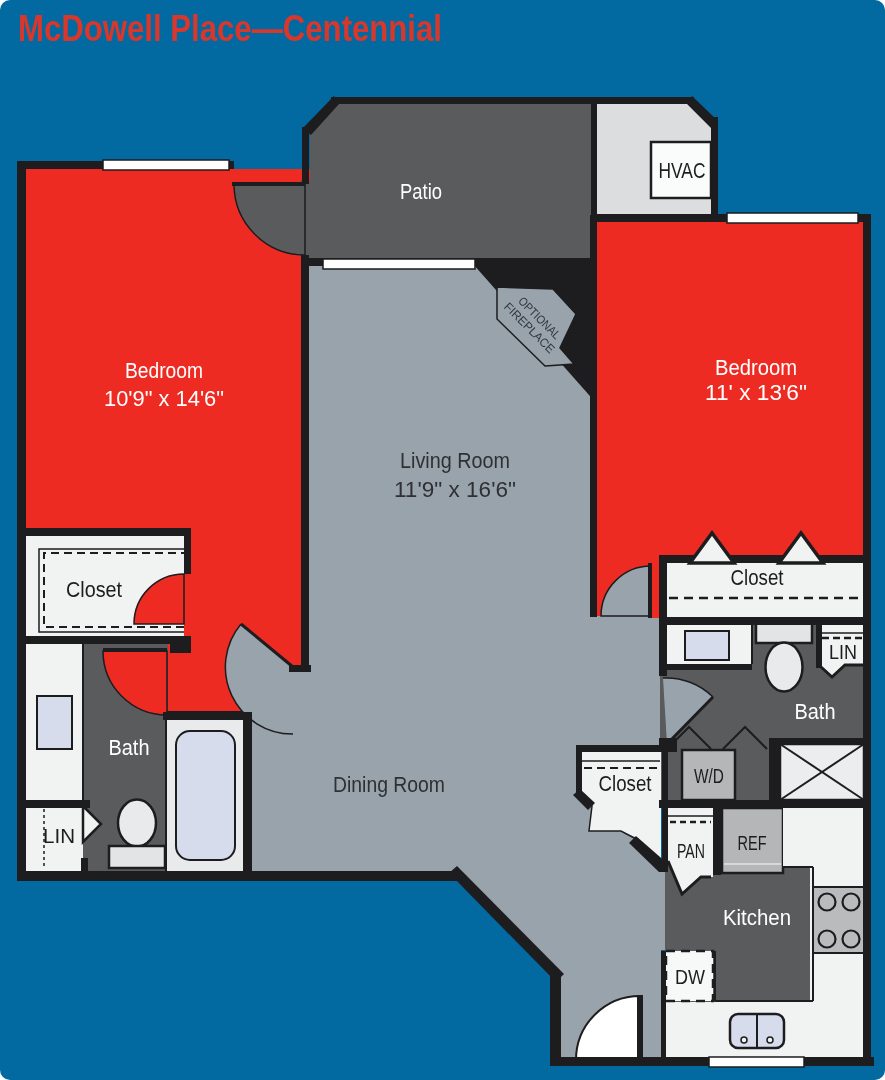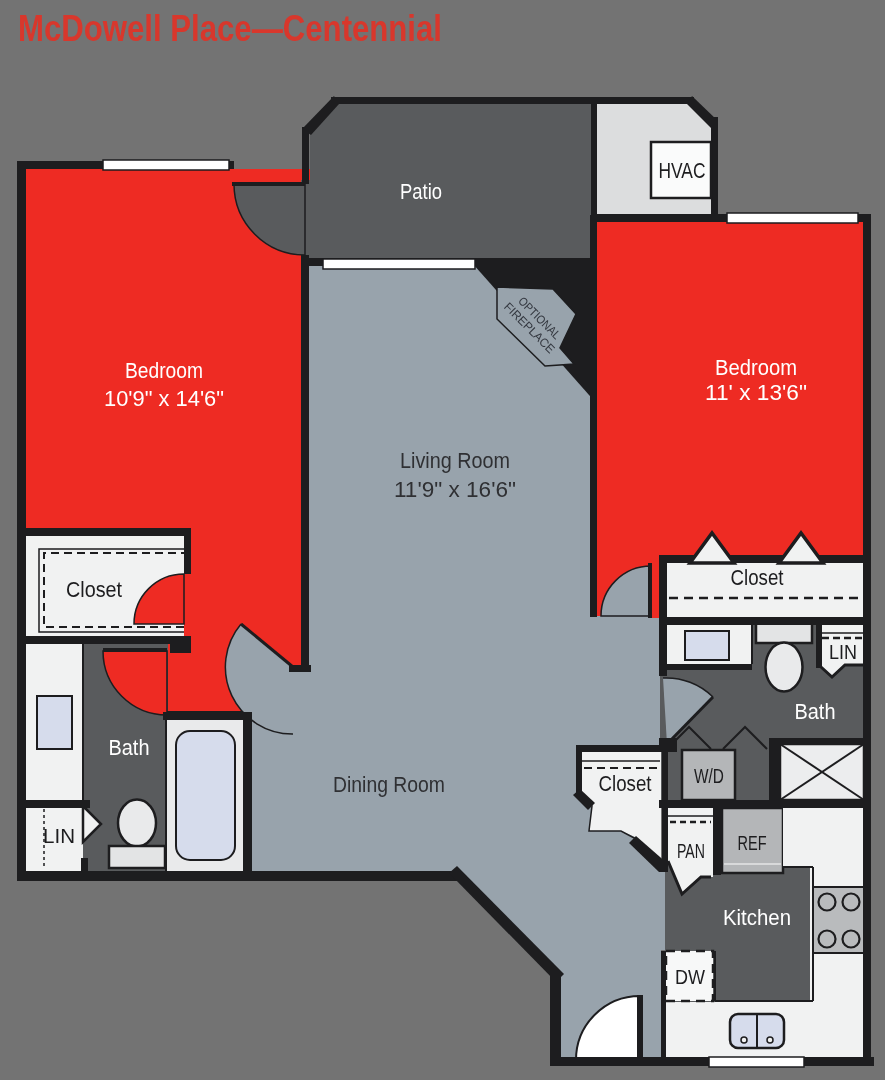--- a/index.html
+++ b/index.html
@@ -1,16 +1,16 @@
 <!DOCTYPE html>
 <html><head>
 <meta charset="utf-8">
 <style>
   html,body{margin:0;padding:0;background:#ffffff;}
-  .page{position:relative;width:885px;height:1080px;background:#737373;overflow:hidden;}
+  .page{position:relative;width:885px;height:1080px;background:#0369a1;overflow:hidden;border-radius:10px;}
   svg{display:block;}
   text{font-family:"Liberation Sans",sans-serif;}
 </style>
 </head>
 <body>
 <div class="page">
 <svg width="885" height="1080" viewBox="0 0 885 1080">
 <defs></defs>
 
 <rect x="26" y="169" width="284" height="359" fill="#ee2b23"></rect>

